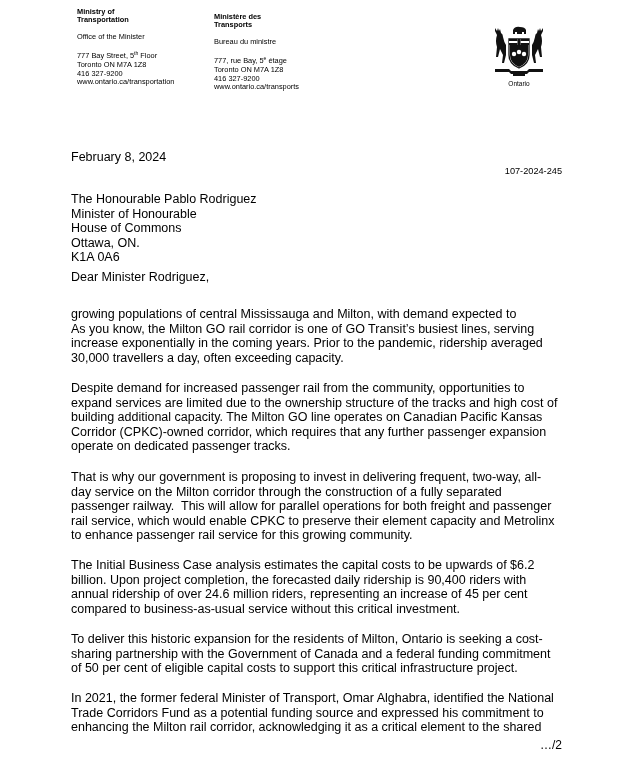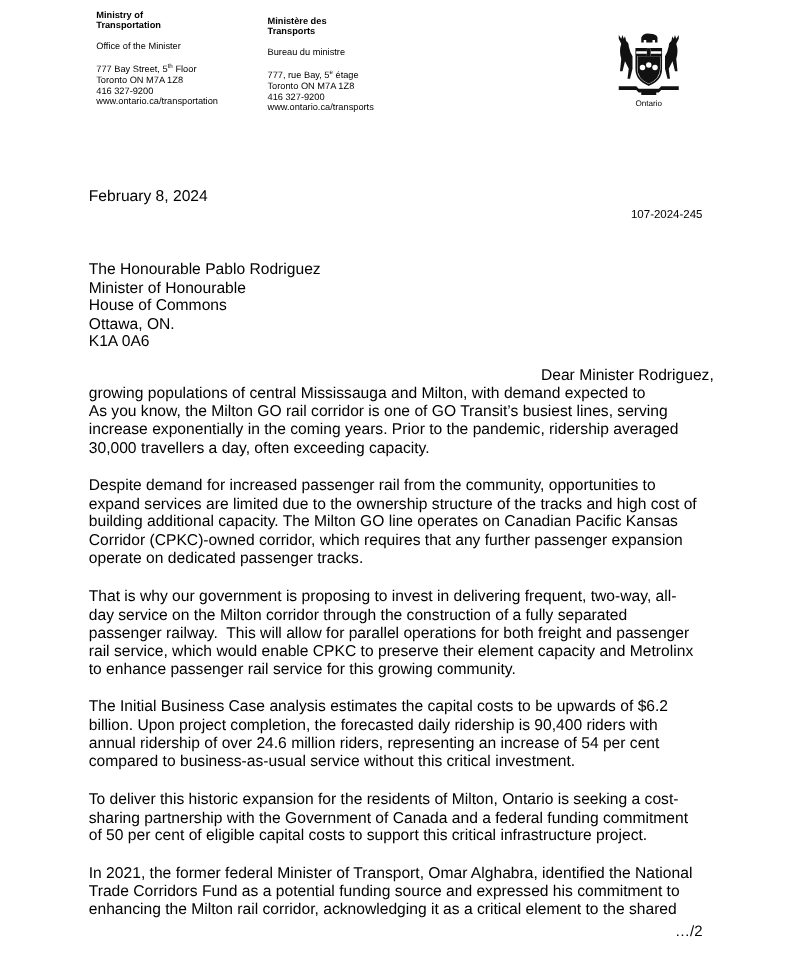--- a/index.html
+++ b/index.html
@@ -9,22 +9,22 @@
   .lh .b { font-weight:bold; }
   .lh .gap { height:8px; }
   #lh-en { left:77px; top:8px; }
   #lh-fr { left:214px; top:13px; }
   #crest { position:absolute; left:489px; top:24px; width:60px; height:66px; }
   #crest svg { display:block; }
   #crest .ont { position:absolute; left:0; width:60px; top:56px; text-align:center; font-size:6.5px; }
   .body-txt { position:absolute; left:71px; width:500px; font-size:12.5px; line-height:14.6px; }
   #date { left:71px; top:150px; }
   #ref { position:absolute; right:75px; top:166px; font-size:9.2px; }
-  #addr { top:208px; }
-  #salutation { top:293px;text-align:right; }
+  #addr { top:192px; }
+  #salutation { top:270px; }
   .para { margin:0; }
   #p1 { top:307px; }
   #p2 { top:381px; }
   #p3 { top:470px; }
   #p4 { top:558px; }
   #p5 { top:632px; }
   #p6 { top:691px; }
   #page-next { position:absolute; right:75px; top:738px; font-size:12px; }
   .line { white-space:nowrap; display:block; }
 </style>
@@ -114,21 +114,21 @@
   <span class="line">That is why our government is proposing to invest in delivering frequent, two-way, all-</span>
   <span class="line">day service on the Milton corridor through the construction of a fully separated</span>
   <span class="line" style="white-space:pre">passenger railway.  This will allow for parallel operations for both freight and passenger</span>
   <span class="line">rail service, which would enable CPKC to preserve their element capacity and Metrolinx</span>
   <span class="line">to enhance passenger rail service for this growing community.</span>
 </div>
 
 <div id="p4" class="body-txt para">
   <span class="line">The Initial Business Case analysis estimates the capital costs to be upwards of $6.2</span>
   <span class="line">billion. Upon project completion, the forecasted daily ridership is 90,400 riders with</span>
-  <span class="line">annual ridership of over 24.6 million riders, representing an increase of 54 per cent</span>
+  <span class="line">annual ridership of over 24.6 million riders, representing an increase of 45 per cent</span>
   <span class="line">compared to business-as-usual service without this critical investment.</span>
 </div>
 
 <div id="p5" class="body-txt para">
   <span class="line">To deliver this historic expansion for the residents of Milton, Ontario is seeking a cost-</span>
   <span class="line">sharing partnership with the Government of Canada and a federal funding commitment</span>
   <span class="line">of 50 per cent of eligible capital costs to support this critical infrastructure project.</span>
 </div>
 
 <div id="p6" class="body-txt para">

